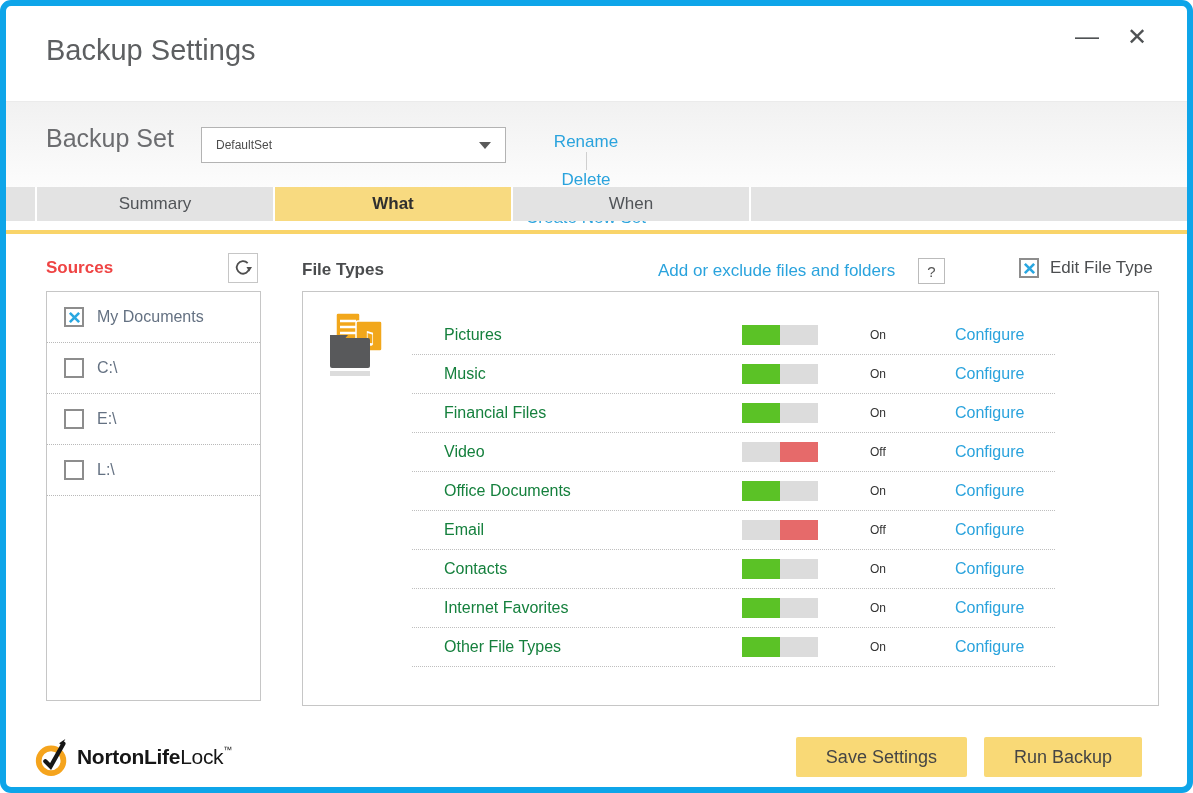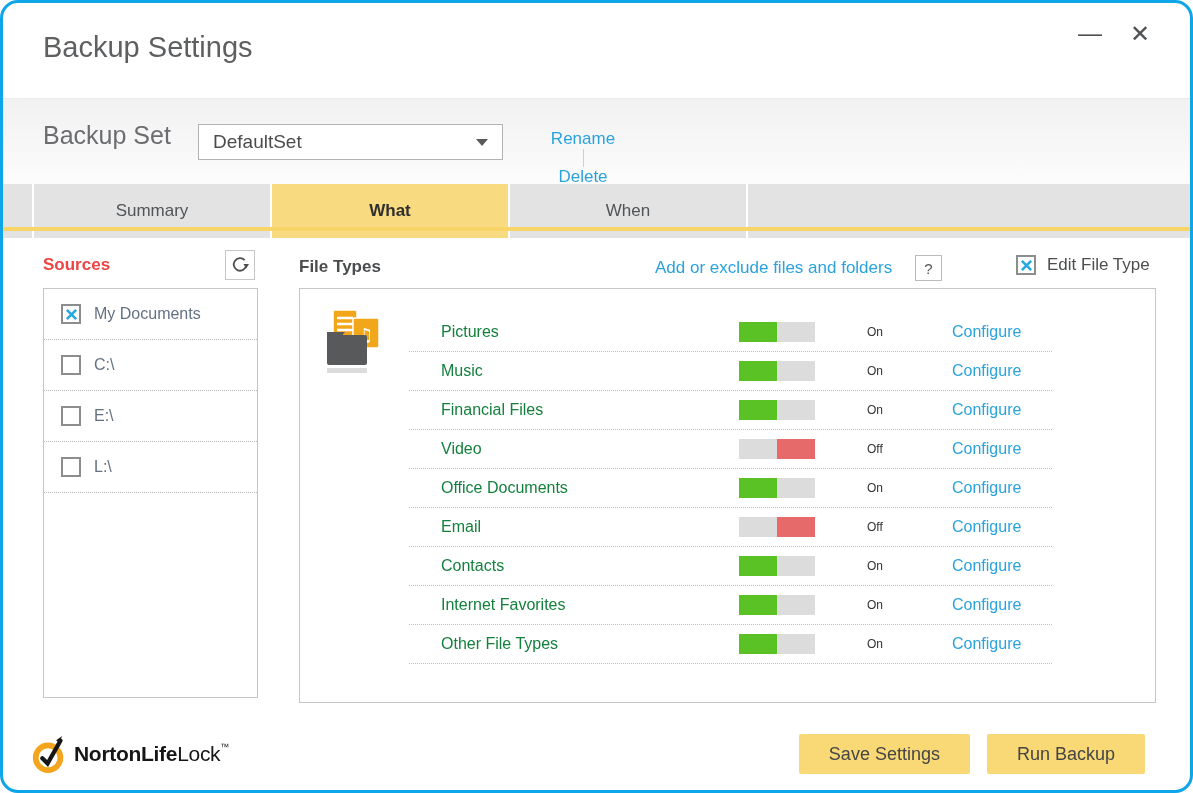--- a/index.html
+++ b/index.html
@@ -1,40 +1,40 @@
 <!DOCTYPE html>
 <html><head>
 <meta charset="utf-8">
 <style>
   * { margin:0; padding:0; box-sizing:border-box; }
   body { background:#fff; font-family:"Liberation Sans", sans-serif; }
   .window{ position:relative; width:1193px; height:793px; background:#fff;
-           border:3px solid #0ea5e9; border-radius:18px; overflow:hidden;text-decoration:underline; }
+           border:6px solid #0ea5e9; border-radius:11px; overflow:hidden;text-decoration:underline; }
 
   
   .title{ position:absolute; left:40px; top:28px; font-size:29px; color:#5d5f61; }
   .win-controls{ position:absolute; top:18px; right:38px; display:flex; gap:22px; align-items:flex-start; }
   .min-btn{ font-size:24px; color:#4f5254; line-height:20px; cursor:pointer; padding:2px 4px; }
   .close-btn{ font-size:24px; color:#4f5254; line-height:26px; cursor:pointer; padding:0 2px; }
 
   
   .set-bar{ position:absolute; top:95px; left:0; right:0; height:92px;
             background:linear-gradient(#f1f1f1,#fdfdfd); border-top:1px solid #ebebeb; }
   .set-label{ position:absolute; left:40px; top:22px; font-size:25px; color:#6c6d70; }
   .dropdown{ position:absolute; left:195px; top:25px; width:305px; height:36px; background:#fff;
              border:1px solid #b3b3b3; display:flex; align-items:center; justify-content:space-between;
-             padding:0 14px; font-size:19px; color:#4c4c4c; cursor:pointer; }
+             padding:0 14px; font-size:12px; color:#4c4c4c; cursor:pointer; }
   .caret{ width:0; height:0; border-left:6px solid transparent; border-right:6px solid transparent;
           border-top:7px solid #5a5a5a; }
   .set-actions{ position:absolute; left:520px; top:30px; display:flex; align-items:center; font-size:17px;flex-direction:column; }
   .set-actions .sep{ width:1px; height:18px; background:#cfcfcf; margin:0 26px; }
   .link{ color:#2aa3dd; text-decoration:none; cursor:pointer; }
 
   
-  .tabs{ position:absolute; top:181px; left:0; right:0; height:54px; display:flex; background:#fff; }
+  .tabs{ position:absolute; top:181px; left:0; right:0; height:34px; display:flex; background:#fff; }
   .tab-filler-left{ width:29px; background:#e3e3e3; margin-right:2px; }
   .tab{ width:236px; margin-right:2px; background:#e3e3e3; display:flex; align-items:center;
         justify-content:center; font-size:17px; color:#515458; cursor:pointer; }
   .tab.active{ background:#f8da80; color:#2f2f2f; font-weight:bold; }
   .tab-filler-right{ flex:1; background:#e3e3e3; }
   .tab-underline{ position:absolute; top:224px; left:0; right:0; height:4px; background:#f9d469; }
 
   
   .sources-header{ position:absolute; left:40px; top:252px; font-size:17px; font-weight:bold; color:#ef4444; }
   .refresh-btn{ position:absolute; left:222px; top:247px; width:30px; height:30px; background:#fff;

